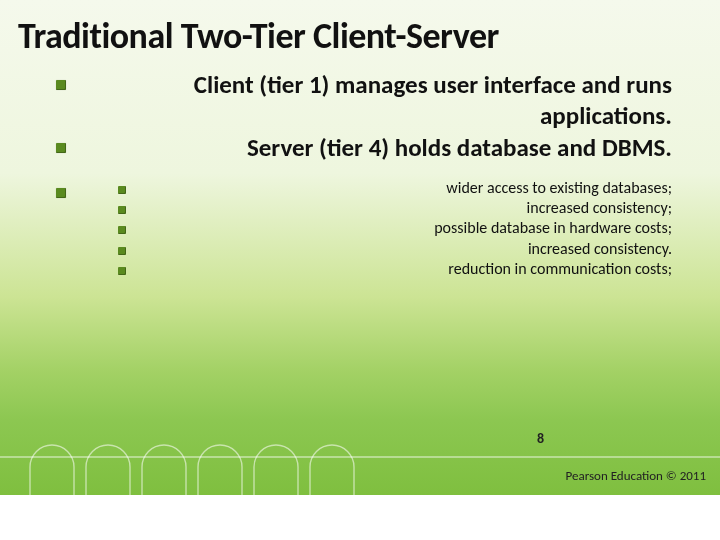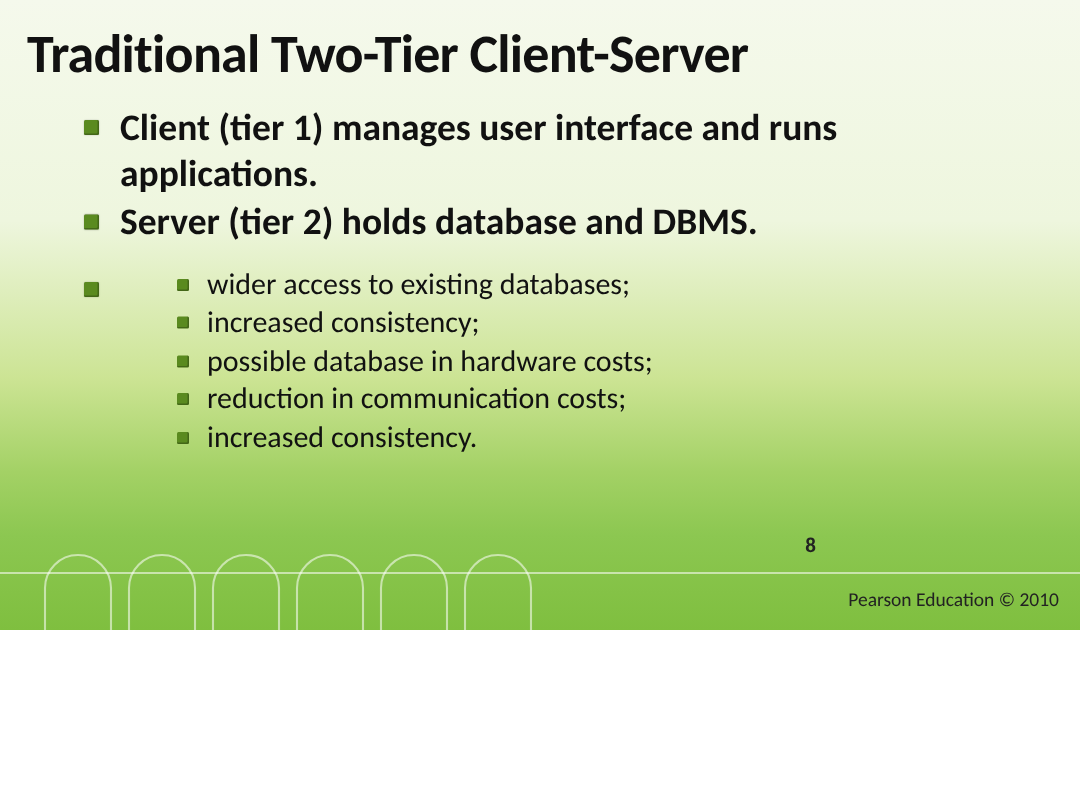--- a/index.html
+++ b/index.html
@@ -1,20 +1,20 @@
 <!DOCTYPE html>
 <html><head>
 <meta charset="utf-8">
 <style>
   * { margin: 0; padding: 0; box-sizing: border-box; }
   html, body { width: 720px; height: 540px; overflow: hidden; font-family: Calibri, "Segoe UI", Arial, sans-serif; }
   .slide {
     position: relative;
     width: 720px;
-    height: 420px;
+    height: 495px;
     background: linear-gradient(to bottom,
       #f5f9ec 0%,
       #eef6de 35%,
       #cce494 60%,
       #a3d165 75%,
       #8cc751 85%,
       #7fbf3f 100%);
     color: #1a1a1a;
   }
   .title {
@@ -33,20 +33,21 @@
     padding: 0;
   }
   .lvl1 > li {
     position: relative;
     padding-left: 24px;
     font-size: 25px;
     font-weight: 600;
     line-height: 1.22;
     margin-bottom: 2px;
     color: #111;
+    text-align: right;
   }
   .lvl1 > li.gap { margin-top: 14px; }
   .lvl1 > li::before {
     content: "";
     position: absolute;
     left: 0;
     top: 10px;
     width: 10px;
     height: 10px;
     background: #5a8a1f;
@@ -54,21 +55,21 @@
     box-shadow: inset -1px -1px 0 rgba(0,0,0,0.25), 0 0 1px rgba(0,0,0,0.3);
   }
   .lvl2 {
     list-style: none;
     margin: 6px 0 0 0;
     padding: 0 0 0 38px;
   }
   .lvl2 > li {
     position: relative;
     padding-left: 20px;
-    font-size: 20px;
+    font-size: 16px;
     font-weight: 500;
     line-height: 1.28;
     color: #111;
   }
   .lvl2 > li::before {
     content: "";
     position: absolute;
     left: 0;
     top: 8px;
     width: 8px;
@@ -107,35 +108,35 @@
 </head>
 <body>
 
 <div class="slide">
 
   <h1 class="title">Traditional Two-Tier Client-Server</h1>
 
   <div class="content">
     <ul class="lvl1">
       <li>Client (tier 1) manages user interface and runs applications.</li>
-      <li>Server (tier 2) holds database and DBMS.</li>
+      <li>Server (tier 4) holds database and DBMS.</li>
       <li class="gap">
         <ul class="lvl2">
           <li>wider access to existing databases;</li>
           <li>increased consistency;</li>
           <li>possible database in hardware costs;</li>
+          <li>increased consistency.</li>
           <li>reduction in communication costs;</li>
-          <li>increased consistency.</li>
         </ul>
       </li>
     </ul>
   </div>
 
   <div class="pagenum">8</div>
-  <div class="copyright">Pearson Education © 2010</div>
+  <div class="copyright">Pearson Education © 2011</div>
 
   <div class="arches">
     <svg viewBox="0 0 720 80" preserveAspectRatio="none">
       <line x1="0" y1="42" x2="720" y2="42"></line>
       <path d="M30 80 L30 52 A22 22 0 0 1 74 52 L74 80"></path>
       <path d="M86 80 L86 52 A22 22 0 0 1 130 52 L130 80"></path>
       <path d="M142 80 L142 52 A22 22 0 0 1 186 52 L186 80"></path>
       <path d="M198 80 L198 52 A22 22 0 0 1 242 52 L242 80"></path>
       <path d="M254 80 L254 52 A22 22 0 0 1 298 52 L298 80"></path>
       <path d="M310 80 L310 52 A22 22 0 0 1 354 52 L354 80"></path>

